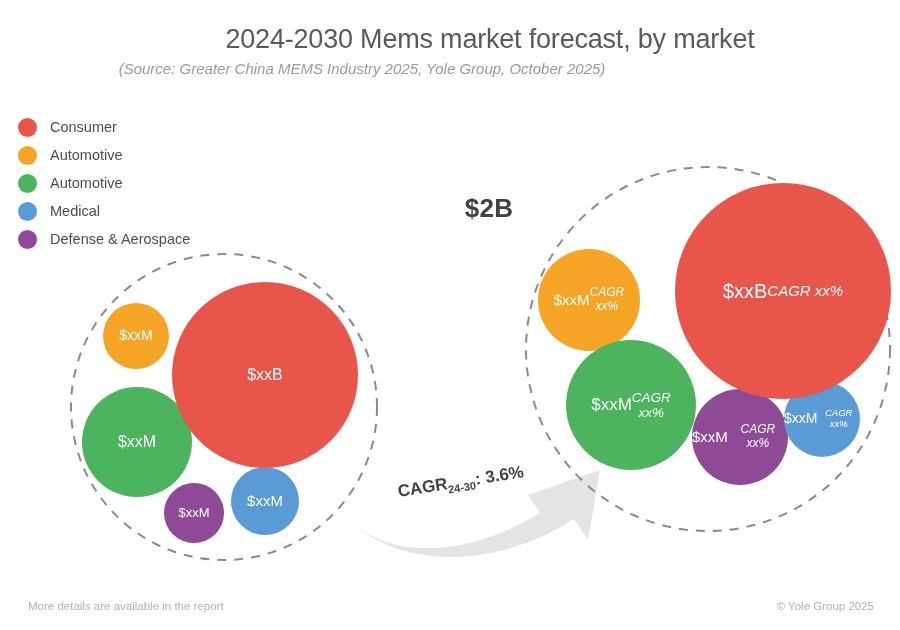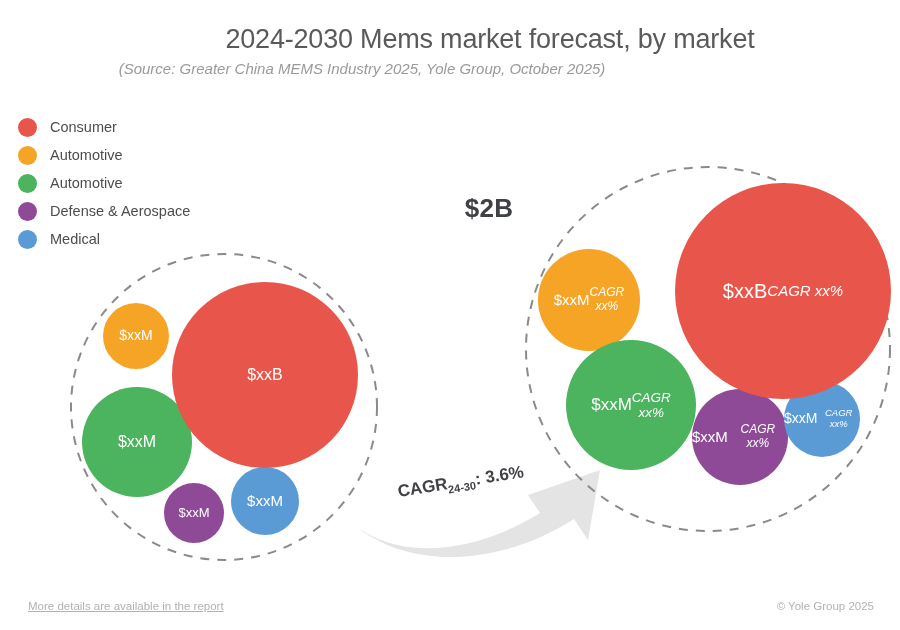--- a/index.html
+++ b/index.html
@@ -108,21 +108,21 @@
   .bubble .amount { display: block; }
   .bubble .cagr { display: block; font-style: italic; }
 
   
   .footer-left, .footer-right {
     position: absolute;
     bottom: 18px;
     font-size: 11.5px;
     color: #b2b2b2;
   }
-  .footer-left { left: 28px; text-decoration: underline; }
+  .footer-left { left: 28px; }
   .footer-right { right: 26px; margin-left: 16px; }
 
   
   .arrow-label {
     position: absolute;
     left: 398px;
     top: 482px;
     transform: rotate(-9deg);
     transform-origin: left center;
     font-size: 17px;
@@ -150,26 +150,26 @@
     </div>
     <div class="legend-row">
       <span class="legend-dot" style="background:#f5a425"></span>
       <span class="legend-label">Automotive</span>
     </div>
     <div class="legend-row">
       <span class="legend-dot" style="background:#4cb35e"></span>
       <span class="legend-label">Automotive</span>
     </div>
     <div class="legend-row">
+      <span class="legend-dot" style="background:#5b9bd5"></span>
+      <span class="legend-label">Medical</span>
+    </div>
+    <div class="legend-row">
       <span class="legend-dot" style="background:#8e4a96"></span>
       <span class="legend-label">Defense &amp; Aerospace</span>
-    </div>
-    <div class="legend-row">
-      <span class="legend-dot" style="background:#5b9bd5"></span>
-      <span class="legend-label">Medical</span>
     </div>
   </div>
 
   <svg width="900" height="630" style="position:absolute;left:0;top:0;pointer-events:none">
     <path fill="#e4e4e4" d="M352,523
              C 396,560 470,556 540,513
              L 528,495
              L 600,470
              L 588,540
              L 574,519

